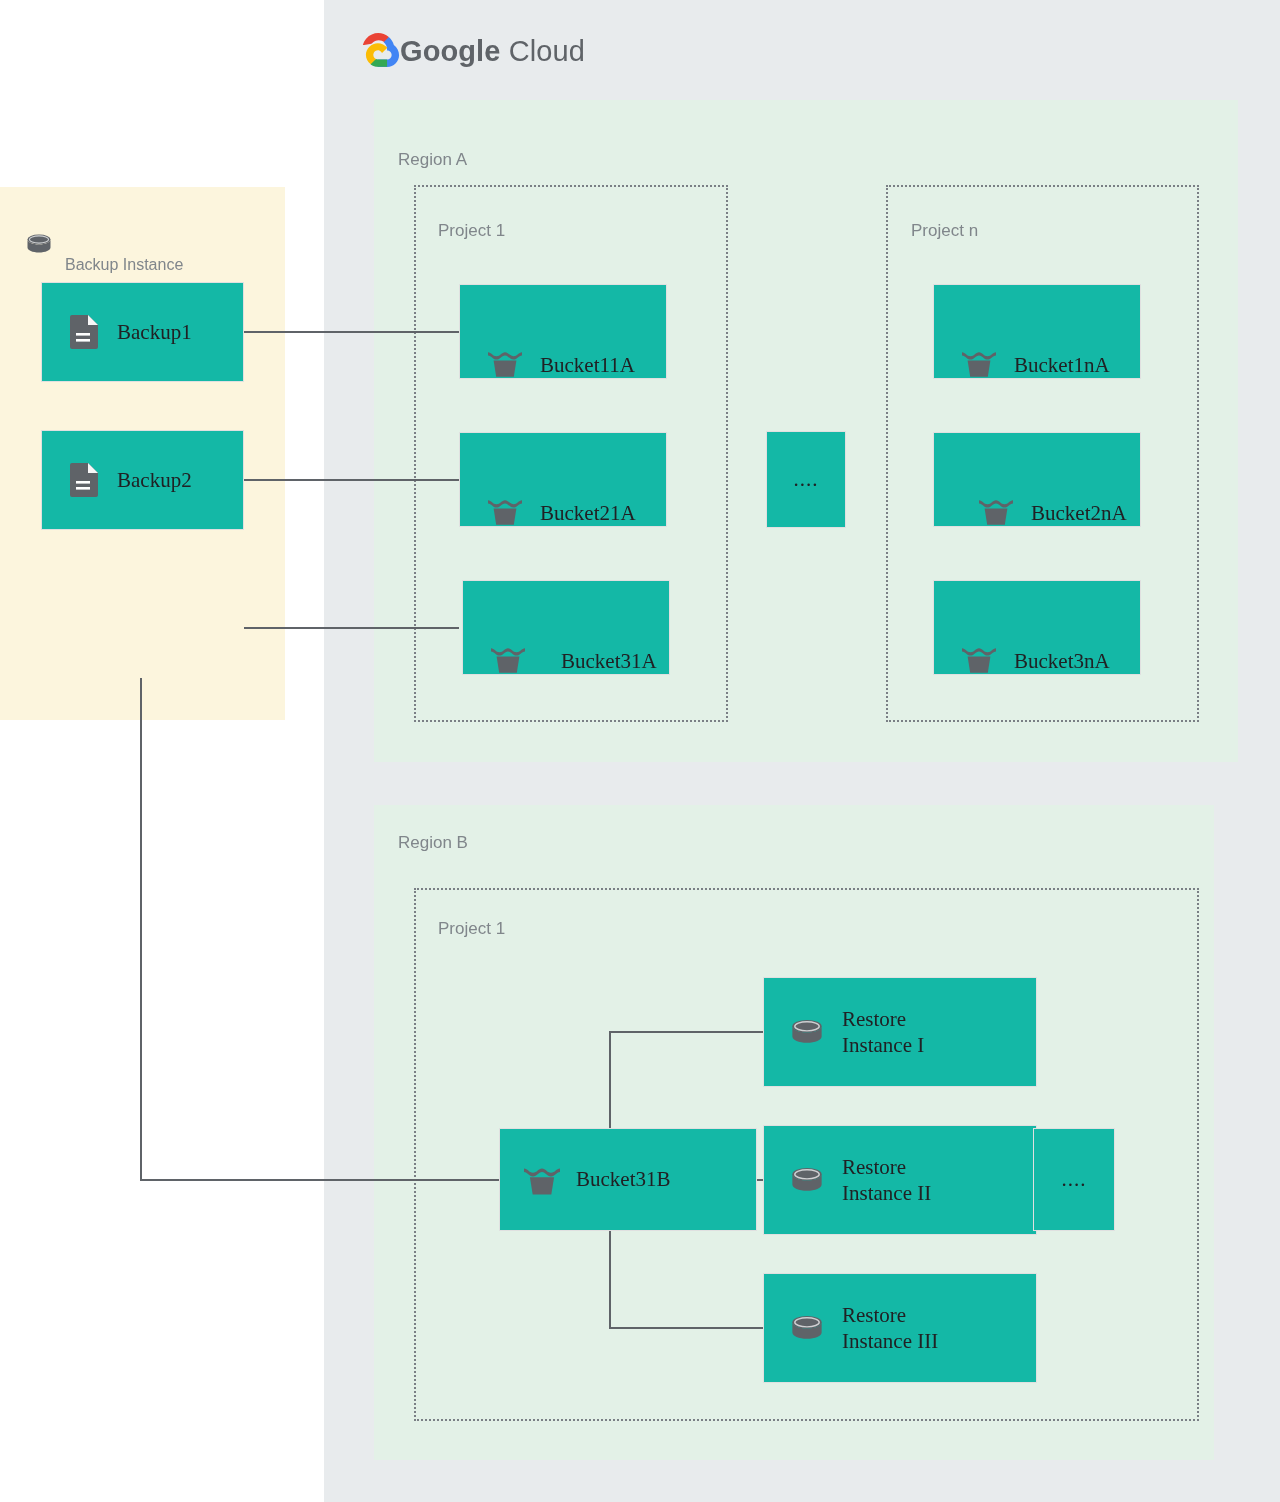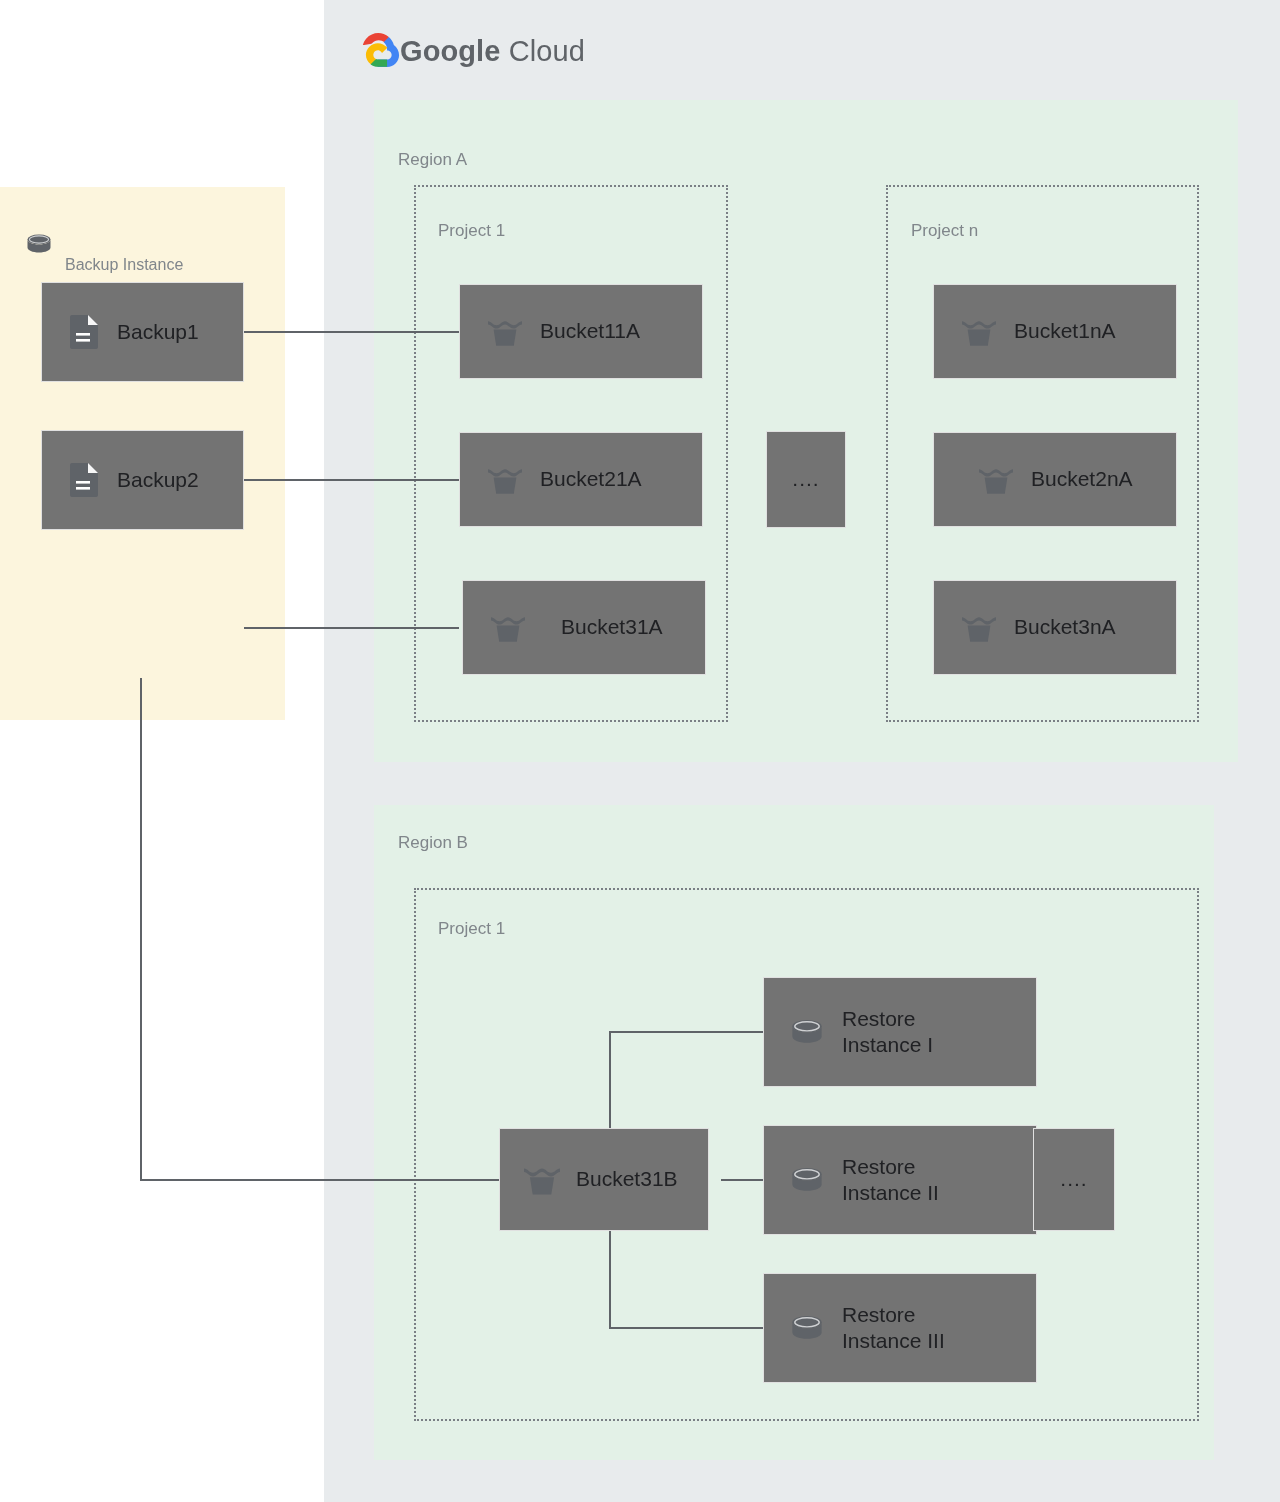--- a/index.html
+++ b/index.html
@@ -75,59 +75,60 @@
     left: 26px; top: 218px;
     display: flex; align-items: center; gap: 13px;
   }
   #backup-instance-header .hdr-text {
     font-size: 16px; color: #80868b; white-space: nowrap; margin-top: 38px;
   }
 
   
   .node {
     position: absolute;
-    background: #737373;
+    background: #14b8a6;
     border: 1px solid #e0e0e0;
     display: flex;
     align-items: center;
     z-index: 4;
+    font-family: Liberation Serif, serif;
   }
   .node .node-label {
     font-size: 21px;
     color: #202124;
     line-height: 1.25;
     white-space: pre-line;
   }
   .node .icon-slot { flex: 0 0 auto; display: flex; align-items: center; justify-content: center; }
 
   
   .node-backup { width: 203px; height: 100px; padding-left: 28px; gap: 19px; }
   #backup1 { left: 41px; top: 282px; }
   #backup2 { left: 41px; top: 430px; }
   #backup3 { left: 41px; top: 578px; }
 
   
-  .node-bucket { width: 244px; height: 95px; padding-left: 28px; gap: 18px; }
+  .node-bucket { width: 208px; height: 95px; padding-left: 28px; gap: 18px; align-items: flex-end; }
   #bucket11a { left: 459px; top: 284px; }
   #bucket21a { left: 459px; top: 432px; }
   #bucket31a { left: 462px; top: 580px; gap: 36px; }
   #bucket1na { left: 933px; top: 284px; }
   #bucket2na { left: 933px; top: 432px; padding-left: 45px; }
   #bucket3na { left: 933px; top: 580px; }
 
   
   .node-ellipsis {
     justify-content: center;
   }
   #ellipsis-a { left: 766px; top: 431px; width: 80px; height: 97px; }
   #ellipsis-b { left: 1033px; top: 1128px; width: 82px; height: 103px; }
   .node-ellipsis .node-label { font-size: 21px; color: #202124; letter-spacing: 1px; }
 
   
-  #bucket31b { left: 499px; top: 1128px; width: 210px; height: 103px; padding-left: 24px; gap: 16px; }
+  #bucket31b { left: 499px; top: 1128px; width: 258px; height: 103px; padding-left: 24px; gap: 16px; }
 
   
   .node-restore { width: 274px; height: 110px; padding-left: 26px; gap: 18px; }
   #restore1 { left: 763px; top: 977px; }
   #restore2 { left: 763px; top: 1125px; }
   #restore3 { left: 763px; top: 1273px; }
 
   
   #connectors { position: absolute; left: 0; top: 0; width: 1280px; height: 1502px; z-index: 2; }
 </style>

